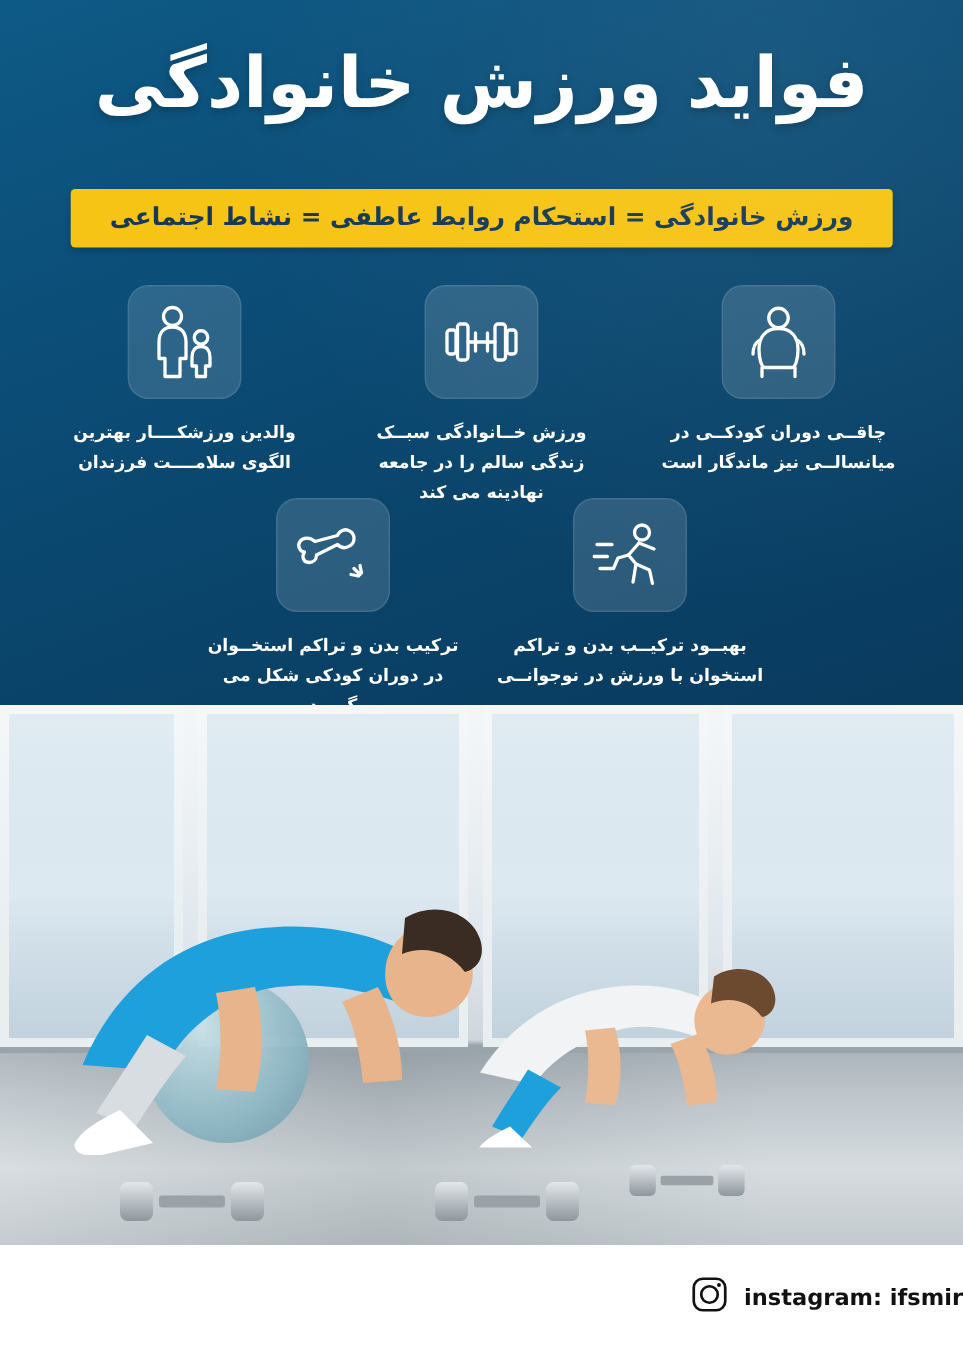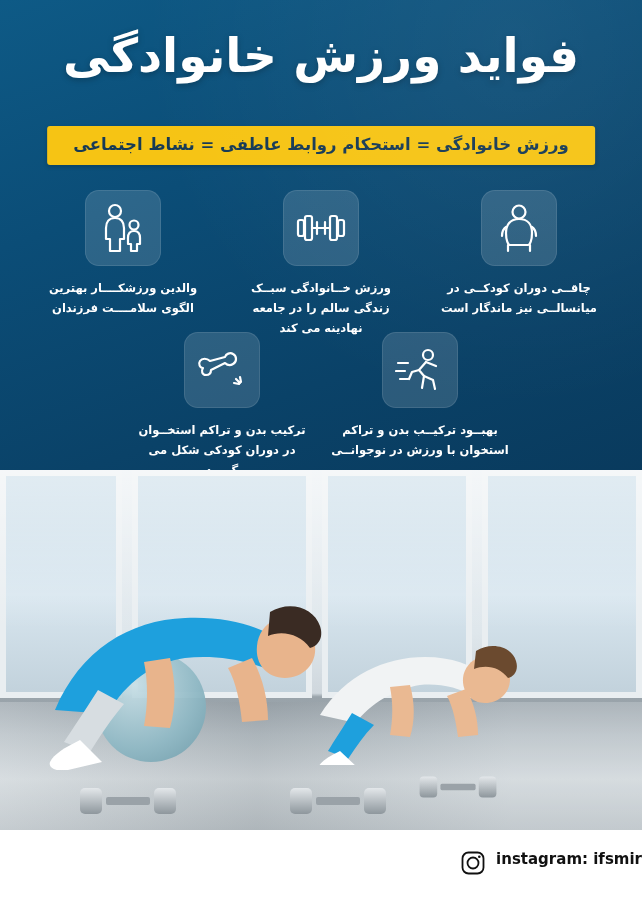--- a/index.html
+++ b/index.html
@@ -137,21 +137,21 @@
   .db-w{position:absolute;top:0;width:22px;height:26px;border-radius:5px;background:linear-gradient(180deg,#e3e7ea,#8e979d);}
   .db-w.l{left:0;}
   .db-w.r{right:0;}
   
   .footer{
     position:absolute;left:0;bottom:0;width:642px;height:70px;
     background:#ffffff;
     display:flex;align-items:center;
   }
   .foot-item{
-    display:flex;gap:10px;
+    display:flex;align-items:center;gap:10px;
     direction:ltr;
     color:#111;
     font-size:15px;
     font-weight:bold;
   }
   .foot-web{margin-left:34px;}
   .foot-insta{margin-left:36px;}
   .logo{
     position:absolute;right:18px;bottom:6px;width:150px;height:92px;
   }

